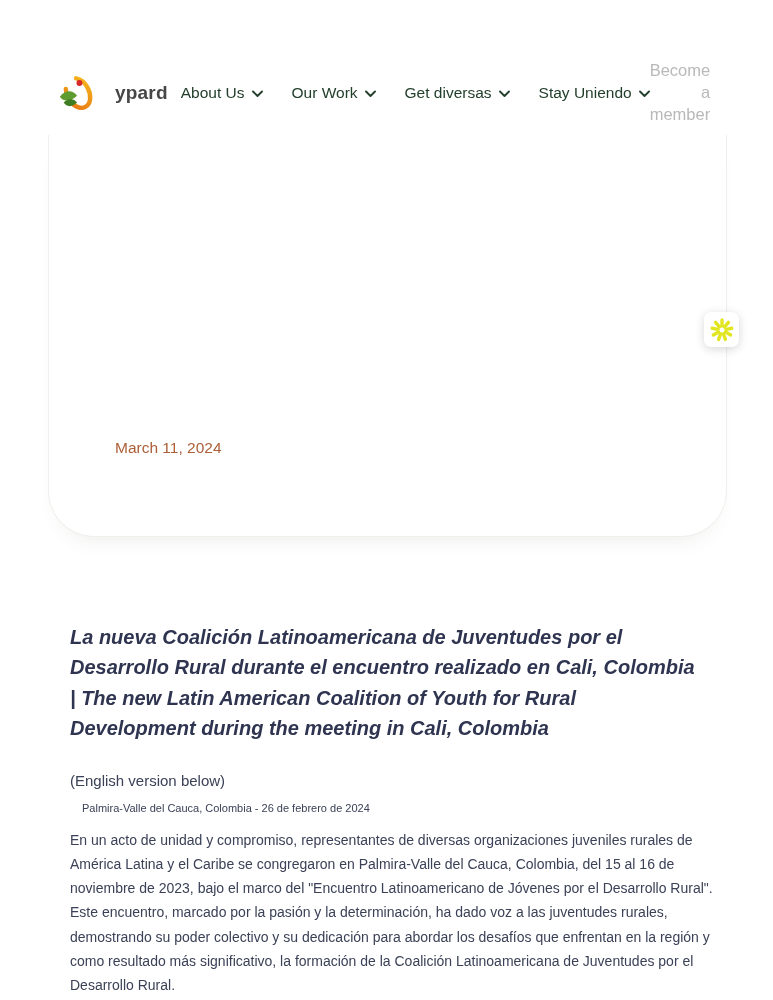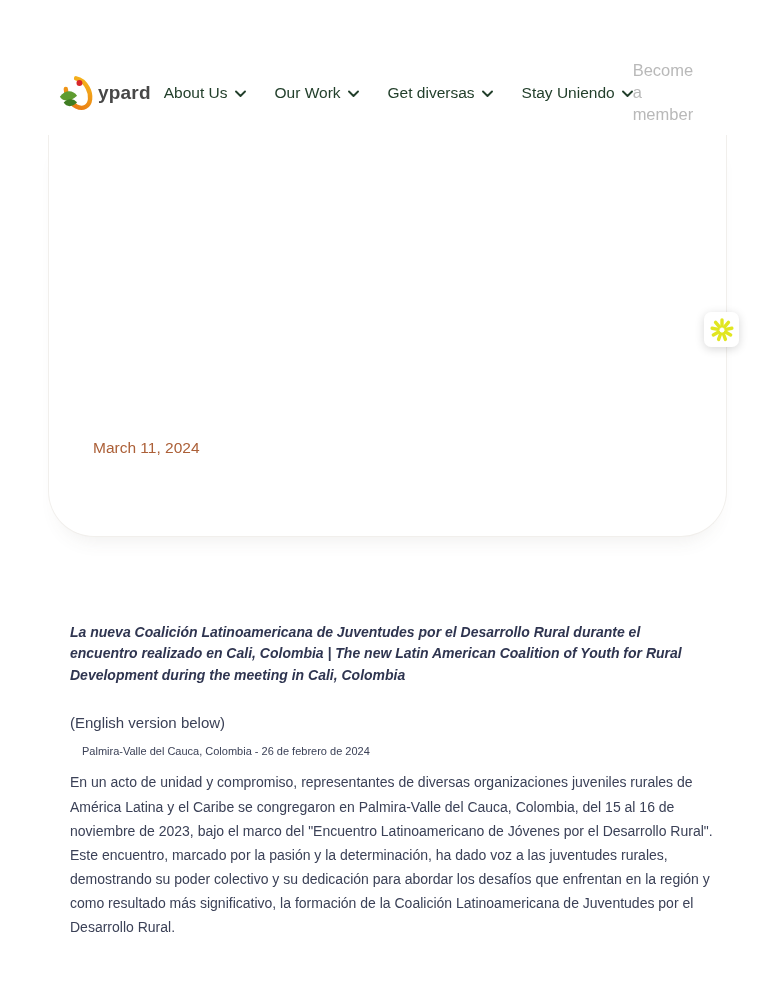--- a/index.html
+++ b/index.html
@@ -11,33 +11,33 @@
     position: relative;
     overflow: hidden;
   }
 
   
   .header {
     position: absolute; left: 0; top: 0; width: 773px;
     display: flex; align-items: center;
     padding: 60px 78px 0 57px;
   }
-  .logo { display: flex; align-items: center; gap: 3px; cursor: pointer; }
+  .logo { display: flex; align-items: center; gap: 20px; cursor: pointer; }
   .logo-text {
     font-weight: bold; font-size: 19px; color: #474747; letter-spacing: 0.2px;
     margin-left: -4px;
   }
   .nav { display: flex; align-items: center; gap: 29px; margin-left: 13px; text-align: center; }
   .nav-item {
     display: flex; align-items: center; gap: 7px;
     color: #223f2b; font-size: 15.5px; cursor: pointer; white-space: nowrap;
   }
   .nav-item .chev { display: inline-flex; margin-top: 2px; }
   .member-cta {
-    margin-left: auto; width: 96px; text-align: left;
+    margin-left: auto; width: 96px; text-align: right;
     color: #b9b9b9; font-size: 16.5px; line-height: 1.32;
     text-decoration: none; cursor: pointer;
   }
 
   
   .hero-card {
     position: absolute; left: 48px; top: 135px;
     width: 679px; height: 402px;
     background: #ffffff;
     border: 1px solid #f1efec; border-top: none;
@@ -45,42 +45,42 @@
     box-shadow: 0 14px 20px -12px rgba(90,80,70,0.10);
     padding: 50px 18px 0 40px;
   }
   .hero-title {
     margin: 0; width: 655px;
     font-size: 32px; line-height: 1.3; font-weight: 600;
     letter-spacing: 0.3px;
     color: #9c9c9c;
   }
   .hero-date {
-    position: absolute; left: 44px; top: 304px;
+    position: absolute; left: 66px; top: 304px;
     font-size: 15.5px; color: #ac6038;
   }
 
   
   .floating-widget {
     position: absolute; left: 704px; top: 312px;
     width: 35px; height: 35px;
     background: #ffffff; border-radius: 7px;
     box-shadow: 0 2px 10px rgba(0,0,0,0.16);
     display: flex; align-items: center; justify-content: center;
     cursor: pointer; z-index: 5;
   }
 
   
   .article {
     position: absolute; left: 70px; top: 622px; width: 643px;
     color: #3b4157;
   }
   .caption {
     margin: 0 14px 26px 0;
-    font-size: 14px; line-height: 1.52;
+    font-size: 20px; line-height: 1.52;
     font-weight: bold; font-style: italic;
     color: #2f3550;
   }
   .lang-note { margin: 0 0 10px 0; font-size: 15px; line-height: 1.45; }
   .dateline  { margin: 0 0 11px 12px; font-size: 11px; line-height: 1.45; }
   .body-text { margin: 0; font-size: 14px; line-height: 1.72; }
 </style>
 </head>
 <body>
 

